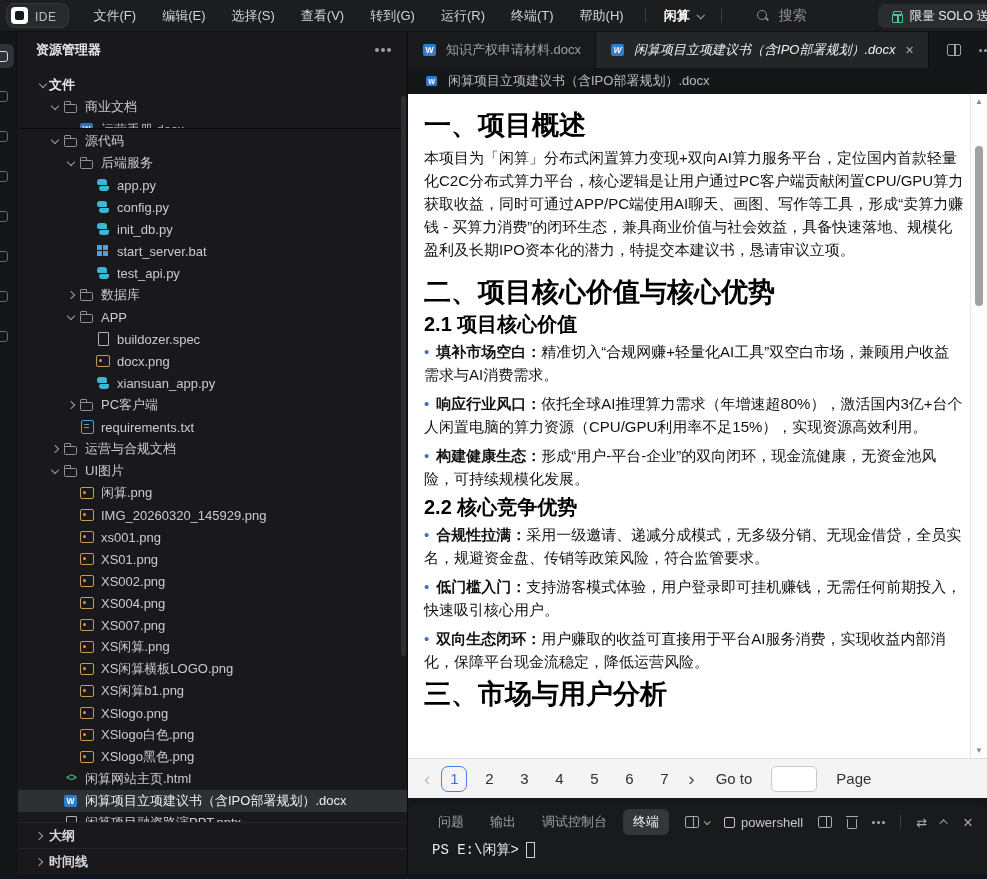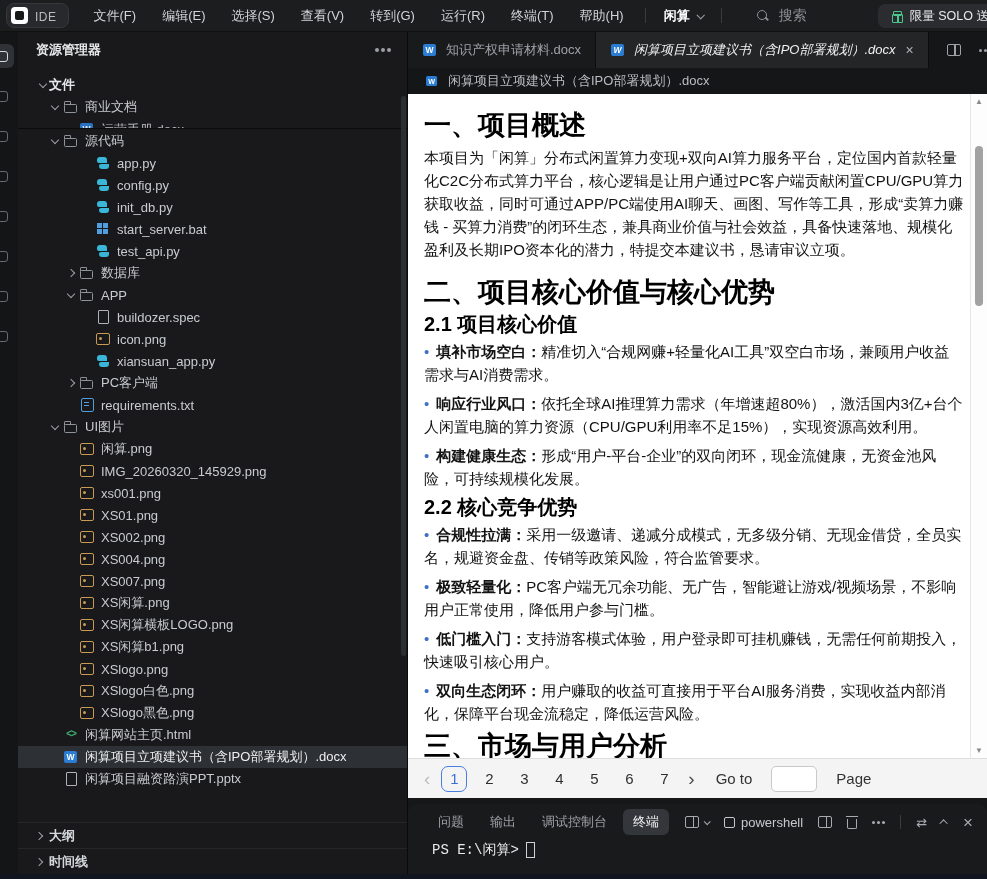--- a/index.html
+++ b/index.html
@@ -217,20 +217,25 @@
         <div class="row lvl2 clipped">
         <span class="chev st-none"></span>
         <span class="ficon icon-word"></span>
         <span class="lbl">运营手册.docx</span>
       </div>
         <div class="row lvl1">
         <span class="chev st-open"></span>
         <span class="ficon icon-folder"></span>
         <span class="lbl">源代码</span>
       </div>
+        <div class="row lvl2">
+        <span class="chev st-open"></span>
+        <span class="ficon icon-folder"></span>
+        <span class="lbl">后端服务</span>
+      </div>
         <div class="row lvl3">
         <span class="chev st-none"></span>
         <span class="ficon icon-python"></span>
         <span class="lbl">app.py</span>
       </div>
         <div class="row lvl3">
         <span class="chev st-none"></span>
         <span class="ficon icon-python"></span>
         <span class="lbl">config.py</span>
       </div>
@@ -260,36 +265,41 @@
         <span class="lbl">APP</span>
       </div>
         <div class="row lvl3">
         <span class="chev st-none"></span>
         <span class="ficon icon-file"></span>
         <span class="lbl">buildozer.spec</span>
       </div>
         <div class="row lvl3">
         <span class="chev st-none"></span>
         <span class="ficon icon-image"></span>
-        <span class="lbl">icon.png</span>
+        <span class="lbl">docx.png</span>
       </div>
         <div class="row lvl3">
         <span class="chev st-none"></span>
         <span class="ficon icon-python"></span>
         <span class="lbl">xiansuan_app.py</span>
       </div>
         <div class="row lvl2">
         <span class="chev st-closed"></span>
         <span class="ficon icon-folder"></span>
         <span class="lbl">PC客户端</span>
       </div>
         <div class="row lvl2">
         <span class="chev st-none"></span>
         <span class="ficon icon-txt"></span>
         <span class="lbl">requirements.txt</span>
+      </div>
+        <div class="row lvl1">
+        <span class="chev st-closed"></span>
+        <span class="ficon icon-folder"></span>
+        <span class="lbl">运营与合规文档</span>
       </div>
         <div class="row lvl1">
         <span class="chev st-open"></span>
         <span class="ficon icon-folder"></span>
         <span class="lbl">UI图片</span>
       </div>
         <div class="row lvl2">
         <span class="chev st-none"></span>
         <span class="ficon icon-image"></span>
         <span class="lbl">闲算.png</span>
@@ -413,21 +423,20 @@
         <div>
 
         <p class="bullet"><b>填补市场空白：</b><span>精准切入“合规网赚+轻量化AI工具”双空白市场，兼顾用户收益需求与AI消费需求。</span></p>
             <p class="bullet"><b>响应行业风口：</b><span>依托全球AI推理算力需求（年增速超80%），激活国内3亿+台个人闲置电脑的算力资源（CPU/GPU利用率不足15%），实现资源高效利用。</span></p>
             <p class="bullet"><b>构建健康生态：</b><span>形成“用户-平台-企业”的双向闭环，现金流健康，无资金池风险，可持续规模化发展。</span></p>
           </div>
         <h2>2.2 核心竞争优势</h2>
         <div>
 
         <p class="bullet"><b>合规性拉满：</b><span>采用一级邀请、递减分成模式，无多级分销、无现金借贷，全员实名，规避资金盘、传销等政策风险，符合监管要求。</span></p>
-            <p class="bullet"><b>极致轻量化：</b><span>PC客户端无冗余功能、无广告，智能避让游戏/视频场景，不影响用户正常使用，降低用户参与门槛。</span></p>
             <p class="bullet"><b>低门槛入门：</b><span>支持游客模式体验，用户登录即可挂机赚钱，无需任何前期投入，快速吸引核心用户。</span></p>
             <p class="bullet"><b>双向生态闭环：</b><span>用户赚取的收益可直接用于平台AI服务消费，实现收益内部消化，保障平台现金流稳定，降低运营风险。</span></p>
           </div>
         <h1 class="last">三、市场与用户分析</h1>
       </div>
       <div class="doc-scrollbar">
         <span class="dsb-up">▲</span>
         <span class="dsb-thumb"></span>
         <span class="dsb-dn">▼</span>
       </div>

